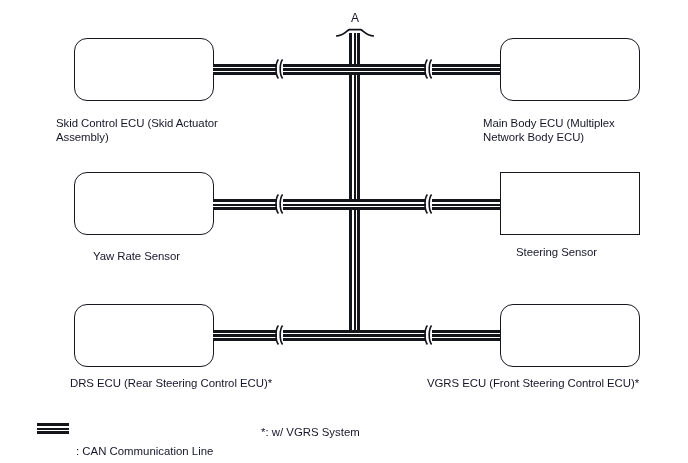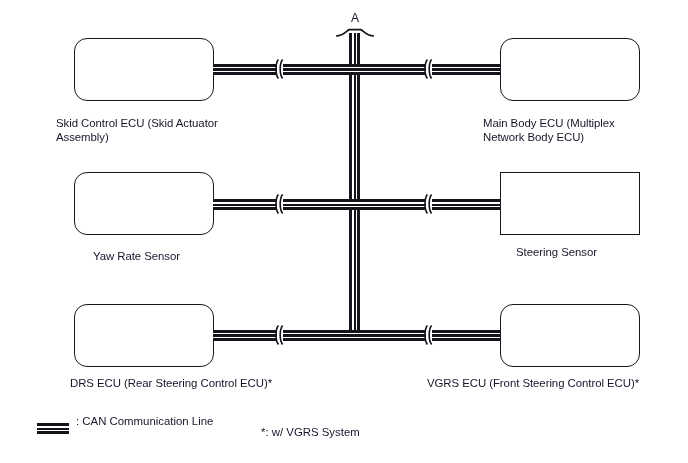--- a/index.html
+++ b/index.html
@@ -174,17 +174,17 @@
   </div>
 
   <div class="ecu-box rounded" style="left:500px; top:304px; width:140px; height:63px;"></div>
 
   <div class="label" style="left:26px; top:376px; width:300px;margin-left:44px;">DRS ECU (Rear Steering Control ECU)*</div>
 
   <div class="label" style="left:427px; top:376px; width:300px;">VGRS ECU (Front Steering Control ECU)*</div>
 
   <div class="legend-swatch" style="left:37px; top:423px;"></div>
 
-  <div class="legend-text" style="left:76px; top:414px;">: CAN Communication Line</div>
+  <div class="legend-text" style="left:76px; top:444px;">: CAN Communication Line</div>
 
   <div class="legend-text" style="left:261px; top:425px;">*: w/ VGRS System</div>
 
 </div>
 
 </body></html>

